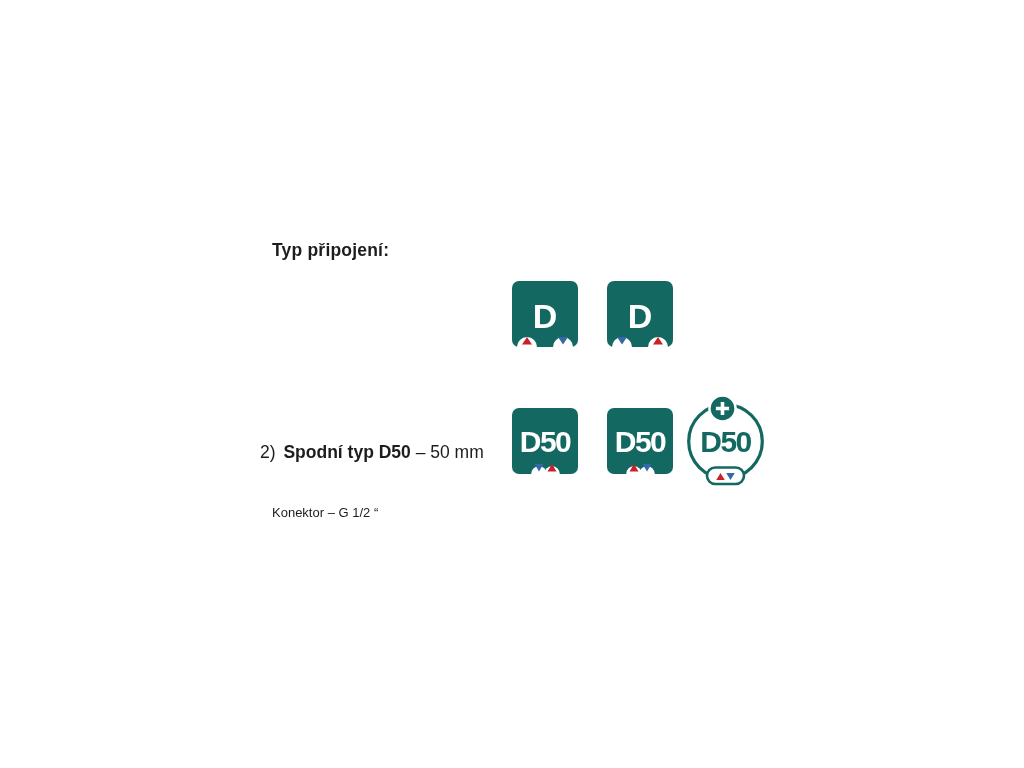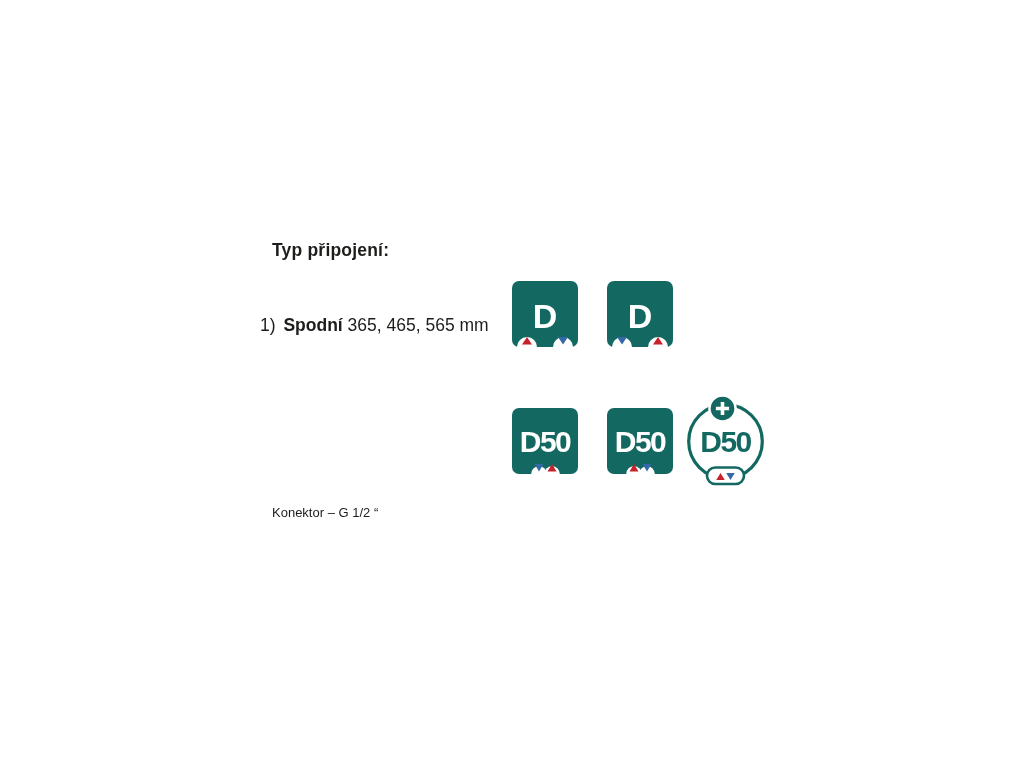--- a/index.html
+++ b/index.html
@@ -49,26 +49,26 @@
   .icon-r2-2 { left: 607px; top: 408px; }
   .icon-circle { left: 683px; top: 392px; }
 </style>
 </head>
 <body>
 
 <div class="canvas">
 
   <div class="heading">Typ připojení:</div>
 
-  <div class="item item-1">
-    <span class="num">1)</span>
-    <span class="bold">Spodní</span>
-    <span class="rest">365, 465, 565 mm</span>
+
+  <div class="item item-2">
+    <span class="num">2)</span>
+    <span class="bold">Spodní typ D50</span>
+    <span class="rest">– 50 mm</span>
   </div>
-
 
   <div class="footer-note">Konektor – G 1/2 “</div>
 
   <div class="icon icon-r1-1"><svg width="66" height="66" viewBox="0 0 66 66">
         <rect width="66" height="66" rx="7" fill="#136961"></rect>
         <circle cx="15" cy="66" r="10" fill="#fff"></circle>
         <polygon points="10,63.5 20,63.5 15,56" fill="#C8232C"></polygon>
         <circle cx="51" cy="66" r="10" fill="#fff"></circle>
         <polygon points="46,56 56,56 51,63.5" fill="#3568A8"></polygon>
         <text x="33" y="46.5" text-anchor="middle" font-family="&quot;Liberation Sans&quot;, &quot;DejaVu Sans&quot;, sans-serif" font-weight="bold" font-size="34" letter-spacing="0" fill="#FFFFFF">D</text>

